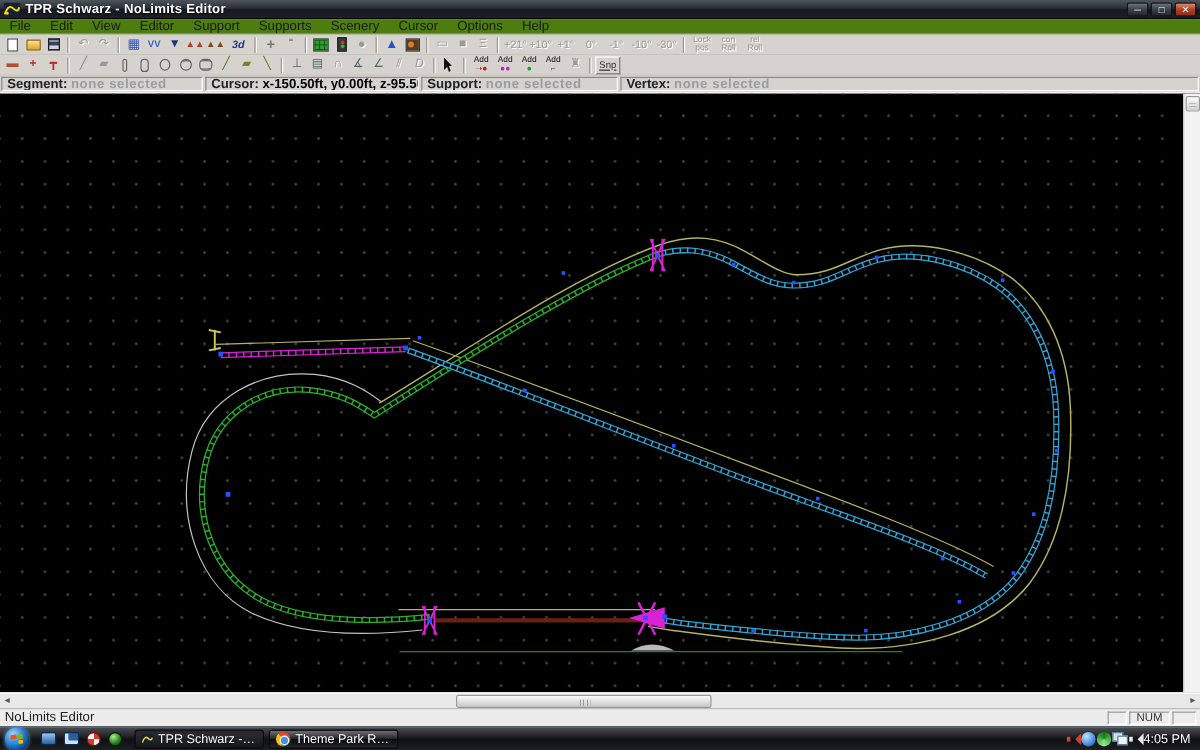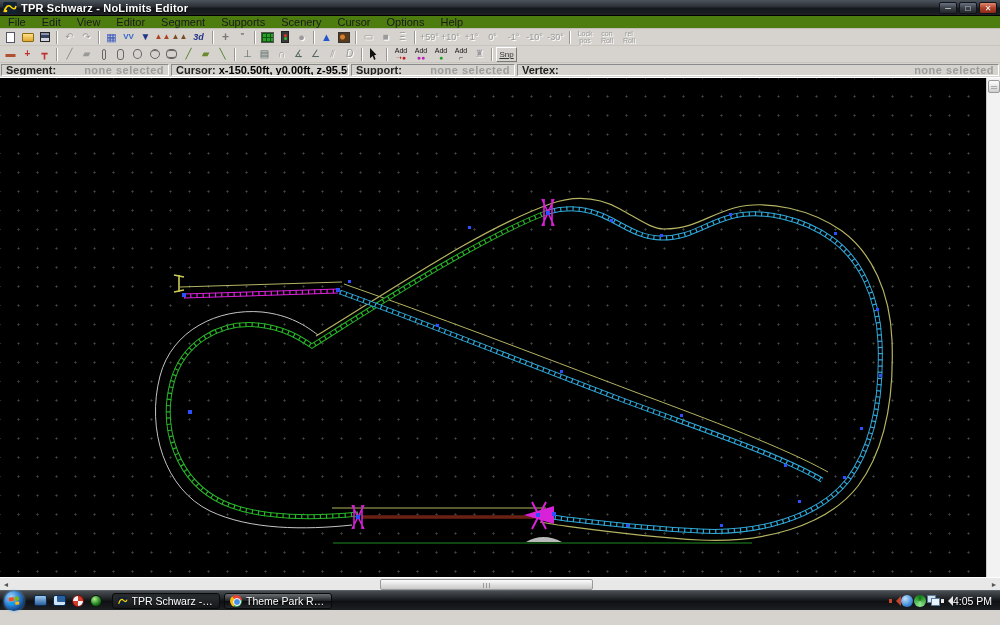--- a/index.html
+++ b/index.html
@@ -58,21 +58,21 @@
   .tube.t1 { width:4px; height:11px; border-radius:2px; }
   .tube.t2 { width:7px; height:11px; border-radius:3px; }
   .tube.t3 { width:9px; height:10px; border-radius:50%; }
   .tube.t4 { width:10px; height:10px; border-radius:50%; box-shadow:inset 0 4px 0 -3px #666; }
   .tube.t5 { width:11px; height:10px; border-radius:4px; box-shadow:inset 0 4px 0 -3px #666, inset 0 -4px 0 -3px #666; }
 
   
   .infobar { height:15px; background:#d6d3ce; display:flex; gap:2px; padding:1px 1px; font-size:11px;
     border-bottom:1px solid #fff; }
   .ipanel { border:1px solid; border-color:#8a8a8a #fff #fff #8a8a8a; display:flex; align-items:center;
-    padding:0 4px; white-space:nowrap; overflow:hidden;justify-content:space-between; }
+    padding:0 4px; white-space:nowrap; overflow:hidden; }
   .ipanel .lab { font-weight:bold; color:#222; margin-right:3px; }
   .ipanel .val { color:#9c9c9c; font-weight:bold; letter-spacing:.5px; }
   .ipanel .val.strong { color:#000; letter-spacing:0; }
   .ip-segment { width:168px; } .ip-cursor { width:178px; } .ip-support { width:164px; } .ip-vertex { flex:1; }
 
   
   .canvas { position:relative; height:499px; background-color:#000;
     background-image:radial-gradient(circle, #3e463e 0.8px, transparent 1.4px);
     background-size:19px 19px; background-position:9px 9px; overflow:hidden; }
   .canvas svg { position:absolute; left:0; top:0; }
@@ -157,21 +157,21 @@
       <div class="winbtn close">✕</div>
     </div>
   </div>
 
   <div class="menubar">
 
   <span class="menu-item">File</span>
       <span class="menu-item">Edit</span>
       <span class="menu-item">View</span>
       <span class="menu-item">Editor</span>
-      <span class="menu-item">Segment</span>
+      <span class="menu-item">Support</span>
       <span class="menu-item">Supports</span>
       <span class="menu-item">Scenery</span>
       <span class="menu-item">Cursor</span>
       <span class="menu-item">Options</span>
       <span class="menu-item">Help</span>
     </div>
 
   <div class="toolbar">
     <div class="tbtn">
         <span class="icon-page"></span>
@@ -239,21 +239,21 @@
     <div class="tbtn disabled-txt">
         <span class="g">■</span>
       </div>
     <div class="tbtn disabled-txt">
         <span class="g">Ξ</span>
       </div>
     <div class="tsep"></div>
     <div style="display:flex;">
 
     <div class="tbtn txt disabled-txt">
-          <span>+59°</span>
+          <span>+21°</span>
         </div>
         <div class="tbtn txt disabled-txt">
           <span>+10°</span>
         </div>
         <div class="tbtn txt disabled-txt">
           <span>+1°</span>
         </div>
         <div class="tbtn txt disabled-txt">
           <span>0°</span>
         </div>
@@ -485,20 +485,27 @@
       <div class="vthumb"></div>
     </div>
   </div>
 
   <div class="hscroll">
     <div class="harrow left">◄</div>
     <div class="hthumb"></div>
     <div class="harrow right">►</div>
   </div>
 
+  <div class="statusbar">
+    <span>NoLimits Editor</span>
+    <span class="fill"></span>
+    <span class="scell c1"></span>
+    <span class="scell c2">NUM</span>
+    <span class="scell c3"></span>
+  </div>
 
   <div class="taskbar">
     <div class="orb">
       <span class="flag">
         <i style="background:#f25022"></i>
           <i style="background:#7fba00"></i>
           <i style="background:#00a4ef"></i>
           <i style="background:#ffb900"></i>
       </span>
     </div>

